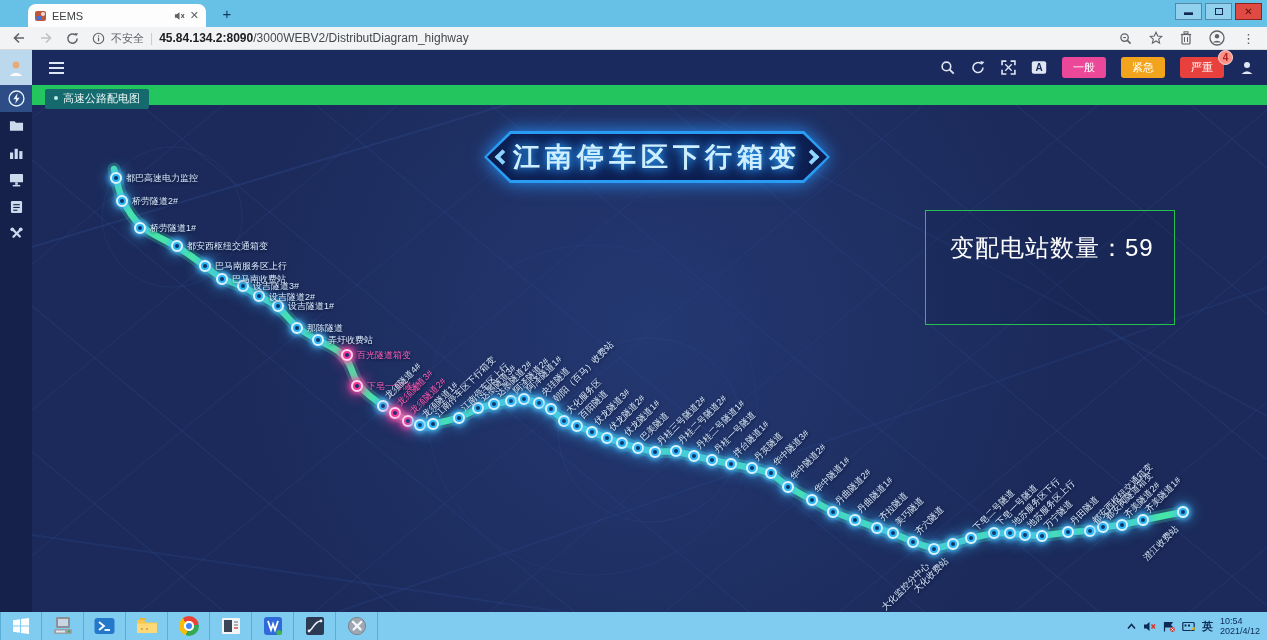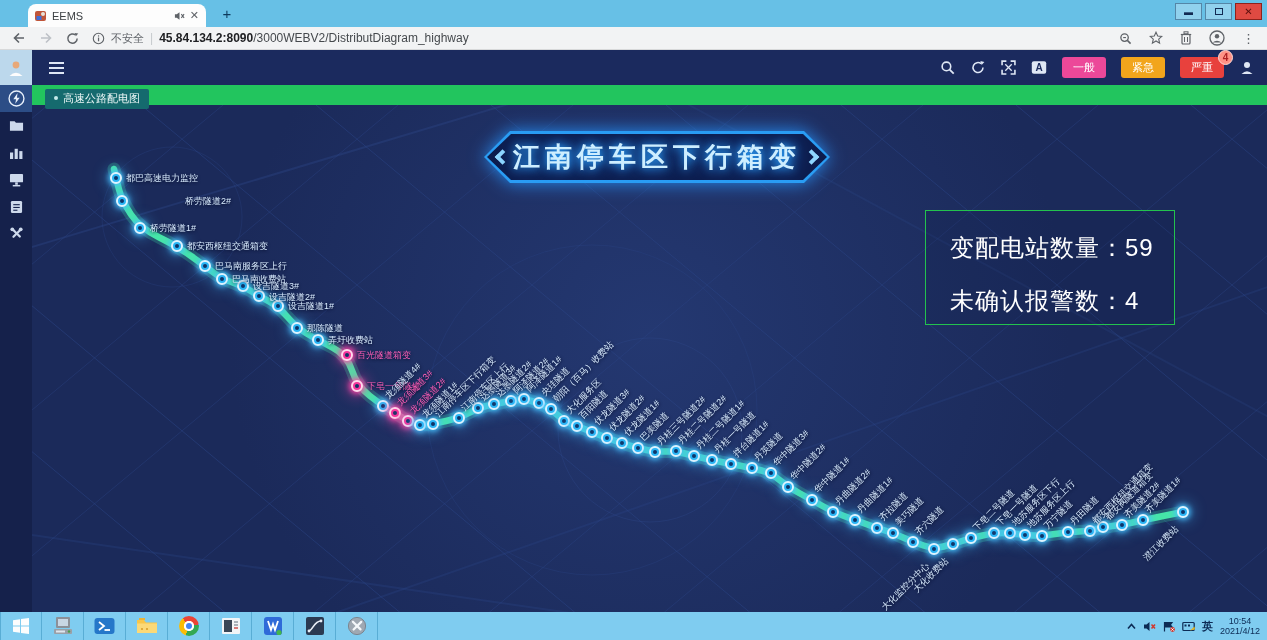--- a/index.html
+++ b/index.html
@@ -69,21 +69,21 @@
   .slabel.u{transform:rotate(-45deg);transform-origin:0 50%}
   .slabel.d{width:112px;text-align:right;transform:rotate(-45deg);transform-origin:100% 50%;white-space:nowrap}
 
   
   .taskbar{height:28px;background:#7fccf0;display:flex;align-items:stretch;flex:none}
   .tcell{width:42px;display:flex;align-items:center;justify-content:center;border-right:1px solid #59add5}
   .tcell:first-child{border-left:1px solid #59add5}
   .tray{margin-left:auto;display:flex;align-items:center;gap:7px;padding-right:7px}
   .trayic{display:flex;align-items:center}
   .ime{font-size:11px;font-weight:bold;color:#0c2b55}
-  .clock{font-size:9px;color:#0c2b55;text-align:center;line-height:10px}
+  .clock{font-size:9px;color:#0c2b55;text-align:left;line-height:10px}
   .chrome-ic{width:20px;height:20px;border-radius:50%;background:conic-gradient(from -40deg,#ea4335 0 120deg,#4285f4 0 122deg,#34a853 122deg 240deg,#fbbc05 240deg 360deg);position:relative}
   .chrome-ic::after{content:"";position:absolute;left:5px;top:5px;width:10px;height:10px;border-radius:50%;background:#fff;box-shadow:inset 0 0 0 2px #fff}
   .chrome-ic::before{content:"";position:absolute;left:7px;top:7px;width:6px;height:6px;border-radius:50%;background:#4285f4;z-index:1}
 </style>
 </head>
 <body>
 
 <div class="window">
 
   <div class="tabstrip">
@@ -285,27 +285,26 @@
         </svg>
         <div class="banner">
           <div class="b-outer"></div>
           <div class="b-inner"></div>
           <div class="chev l"></div>
           <div class="chev r"></div>
           <div class="b-text">江南停车区下行箱变</div>
         </div>
         <div class="infobox">
           <div class="line">变配电站数量：59</div>
-          <div class="line">未确认报警数：4</div>
         </div>
         <div>
             <div class="station" style="left: 84px; top: 73px;"></div>
             <div class="slabel r" style="left: 94px; top: 67px;">都巴高速电力监控</div>
             <div class="station" style="left: 90px; top: 96px;"></div>
-            <div class="slabel r" style="left: 106px; top: 90px; padding-left: 47px;">桥劳隧道2#</div>
+            <div class="slabel r" style="left: 100px; top: 90px;">桥劳隧道2#</div>
             <div class="station" style="left: 108px; top: 123px;"></div>
             <div class="slabel r" style="left: 118px; top: 117px;">桥劳隧道1#</div>
             <div class="station" style="left: 145px; top: 141px;"></div>
             <div class="slabel r" style="left: 155px; top: 135px;">都安西枢纽交通箱变</div>
             <div class="station" style="left: 173px; top: 161px;"></div>
             <div class="slabel r" style="left: 183px; top: 155px;">巴马南服务区上行</div>
             <div class="station" style="left: 190px; top: 174px;"></div>
             <div class="slabel r" style="left: 200px; top: 168px;">巴马南收费站</div>
             <div class="station" style="left: 211px; top: 181px;"></div>
             <div class="slabel r" style="left: 221px; top: 175px;">设吉隧道3#</div>

